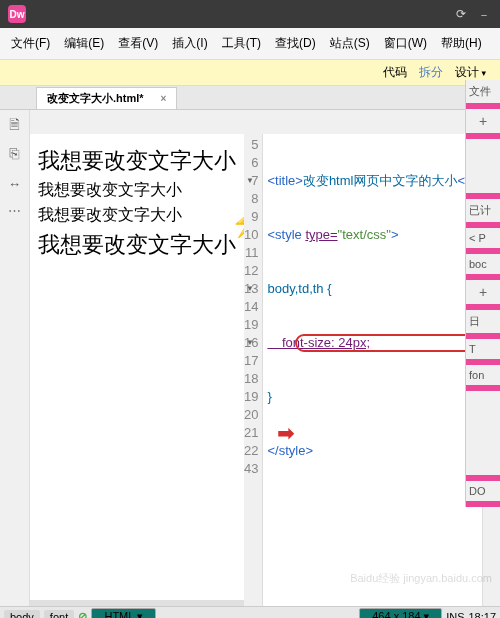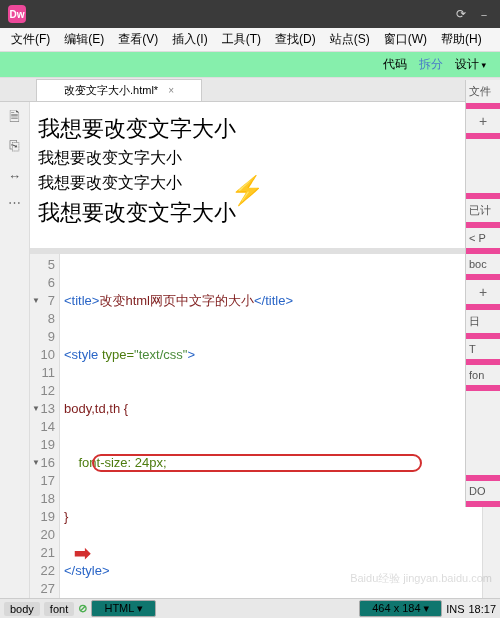--- a/index.html
+++ b/index.html
@@ -2,50 +2,50 @@
 <html><head>
 <meta charset="utf-8">
 <style>
 *{box-sizing:border-box;margin:0;padding:0;font-family:"Microsoft YaHei",Arial,sans-serif;}
 body{width:500px;height:618px;background:#f0f0f0;overflow:hidden;font-size:12px;position:relative;}
 .topbar{height:28px;background:#3a3a3a;display:flex;align-items:center;padding:0 8px;color:#ccc;}
 .logo{width:18px;height:18px;background:#ec4899;border-radius:4px;display:flex;align-items:center;justify-content:center;color:#fff;font-weight:bold;font-size:10px;}
 .top-spacer{flex:1;}
 .top-icons{display:flex;gap:8px;}
 .top-icons span{width:14px;height:14px;display:inline-block;}
-.menubar{height:24px;background:#f5f5f5;display:flex;align-items:center;padding:0 4px;border-bottom:1px solid #ddd;font-size:12px;}
+.menubar{height:32px;background:#f5f5f5;display:flex;align-items:center;padding:0 4px;border-bottom:1px solid #ddd;font-size:12px;}
 .menubar span{padding:0 7px;cursor:default;}
-.viewbar{height:26px;background:#86efac;display:flex;align-items:center;justify-content:flex-end;padding:0 8px;border-bottom:1px solid #ddd;font-size:12px;}
+.viewbar{height:26px;background:#fef9c3;display:flex;align-items:center;justify-content:flex-end;padding:0 8px;border-bottom:1px solid #ddd;font-size:12px;}
 .viewbar span{margin:0 6px;cursor:default;}
 .viewbar .active{color:#4a7bc8;}
 .viewbar .dropdown::after{content:" ▾";font-size:9px;}
 .tabbar{height:24px;background:#e8e8e8;border-bottom:1px solid #ccc;display:flex;align-items:flex-end;padding-left:36px;}
-.tab{background:#fff;border:1px solid #ccc;border-bottom:none;padding:3px 27px;font-size:11px;display:flex;align-items:center;gap:10px;}
+.tab{background:#fff;border:1px solid #ccc;border-bottom:none;padding:3px 10px;font-size:11px;display:flex;align-items:center;gap:17px;font-weight:bold;}
 .tab-close{font-size:10px;color:#888;}
 .main{display:flex;height:calc(618px - 28px - 24px - 26px - 24px - 20px);}
 .left-toolbar{width:30px;background:#f0f0f0;border-right:1px solid #ddd;display:flex;flex-direction:column;align-items:center;padding-top:8px;gap:12px;}
 .left-toolbar .ico{width:16px;height:16px;color:#555;display:flex;align-items:center;justify-content:center;font-size:13px;}
-.content{flex:1;display:flex;flex-direction:column;background:#fff;}
+.content{flex:1;display:flex;flex-direction:row;background:#fff;margin-top:24px;}
 .preview{background:#fff;padding:8px 8px 16px;border-bottom:6px solid #e0e0e0;position:relative;}
 .preview p{color:#000;margin:4px 0;}
 .p1{font-size:22px;font-family:SimSun,serif;}
 .p2{font-size:16px;font-family:SimSun,serif;}
 .p3{font-size:16px;font-family:SimSun,serif;}
 .p4{font-size:22px;font-family:SimSun,serif;}
 .bolt{position:absolute;left:200px;top:72px;color:red;font-size:28px;font-weight:bold;}
 .code{flex:1;display:flex;font-family:Consolas,monospace;font-size:13px;overflow:hidden;position:relative;}
 .gutter{background:#f0f0f0;border-right:1px solid #ddd;width:30px;text-align:right;padding:2px 4px 2px 0;color:#888;}
 .gutter div{height:18px;line-height:18px;position:relative;}
 .gutter .arrow::before{content:"▼";position:absolute;left:2px;font-size:8px;color:#666;}
 .codebody{flex:1;padding:2px 4px;line-height:18px;white-space:pre;color:#333;position:relative;}
 .codebody div{height:18px;}
 .tag{color:#2965c7;}
-.attr{color:#4d7c0f;}
+.attr{color:#701a75;text-decoration:underline;}
 .val{color:#4b8b3b;}
-.txt{color:#7f1d1d;}
+.txt{color:#0369a1;}
 .redbox{position:absolute;border:2px solid #d32f2f;border-radius:12px;left:32px;top:200px;width:330px;height:72px;pointer-events:none;}
 .redarrow{position:absolute;left:14px;top:290px;color:#d32f2f;font-size:20px;font-weight:bold;}
 .right-panel{width:18px;background:#f0f0f0;border-left:1px solid #ddd;}
 .right-float{position:absolute;right:0;top:80px;width:35px;background:#f0f0f0;border-left:1px solid #ccc;font-size:11px;}
 .right-float div{padding:4px 3px;border-bottom:6px solid #ec4899;color:#555;}
 .right-float .plus{text-align:center;color:#666;font-size:14px;}
 .statusbar{height:20px;background:#e8e8e8;border-top:1px solid #ccc;display:flex;align-items:center;font-size:11px;padding:0 4px;gap:4px;justify-content:space-between;}
 .crumb{background:#d8d8d8;padding:1px 6px;border-radius:2px;}
 .statusbar .sp{flex:1;}
 .checkico{color:#4caf50;font-weight:bold;}
@@ -119,21 +119,21 @@
         <div class="arrow">13</div>
         <div>14</div>
         <div>19</div>
         <div class="arrow">16</div>
         <div>17</div>
         <div>18</div>
         <div>19</div>
         <div>20</div>
         <div>21</div>
         <div>22</div>
-        <div>27</div>
+        <div>43</div>
       </div>
       <div class="codebody">
         <div><span class="tag">&lt;title&gt;</span><span class="txt">改变html网页中文字的大小</span><span class="tag">&lt;/title&gt;</span></div>
         <div><span class="tag">&lt;style </span><span class="attr">type=</span><span class="val">"text/css"</span><span class="tag">&gt;</span></div>
         <div><span class="txt">body,td,th {</span></div>
         <div><span class="attr">    font-size: 24px;</span></div>
         <div><span class="txt">}</span></div>
         <div><span class="tag">&lt;/style&gt;</span></div>
         
         

